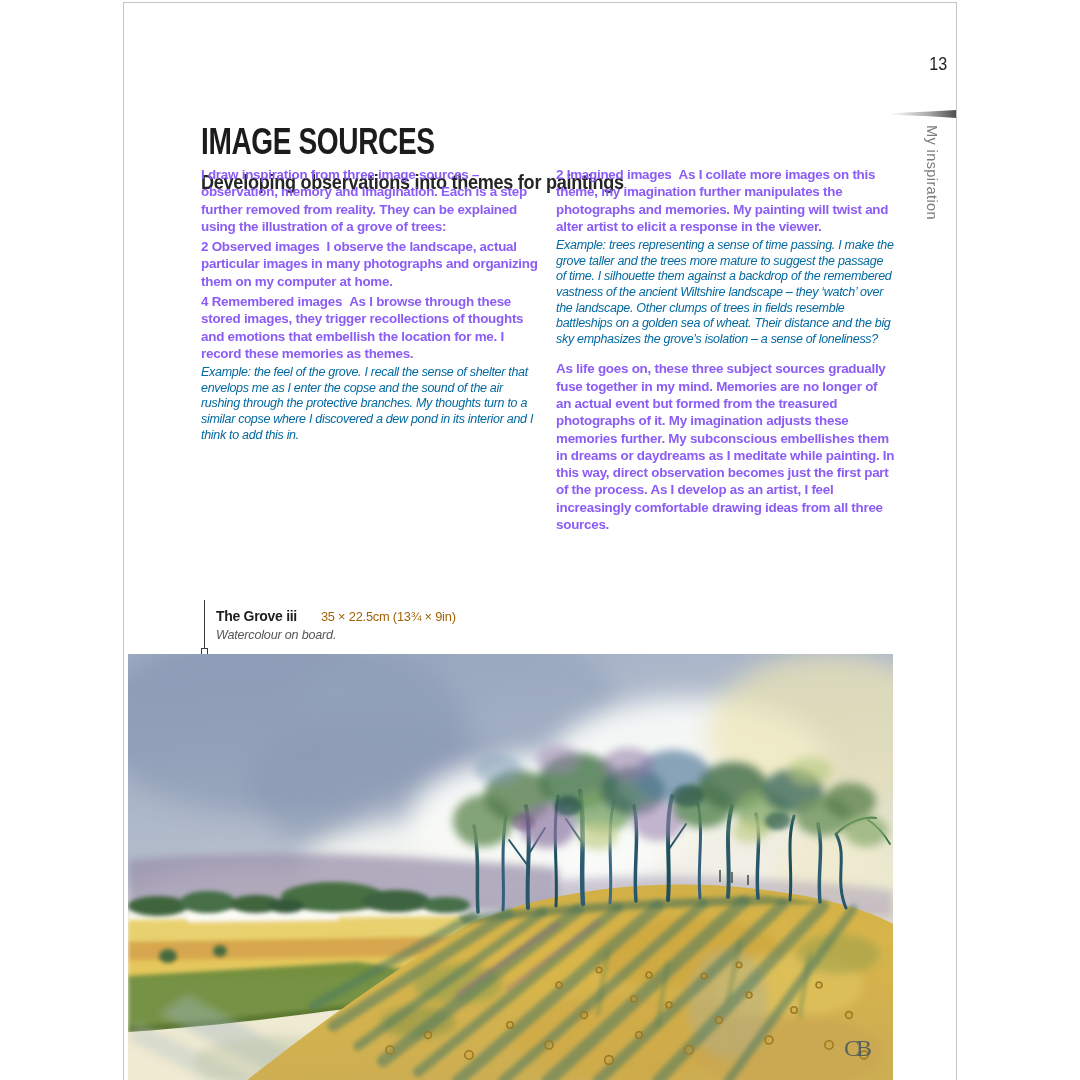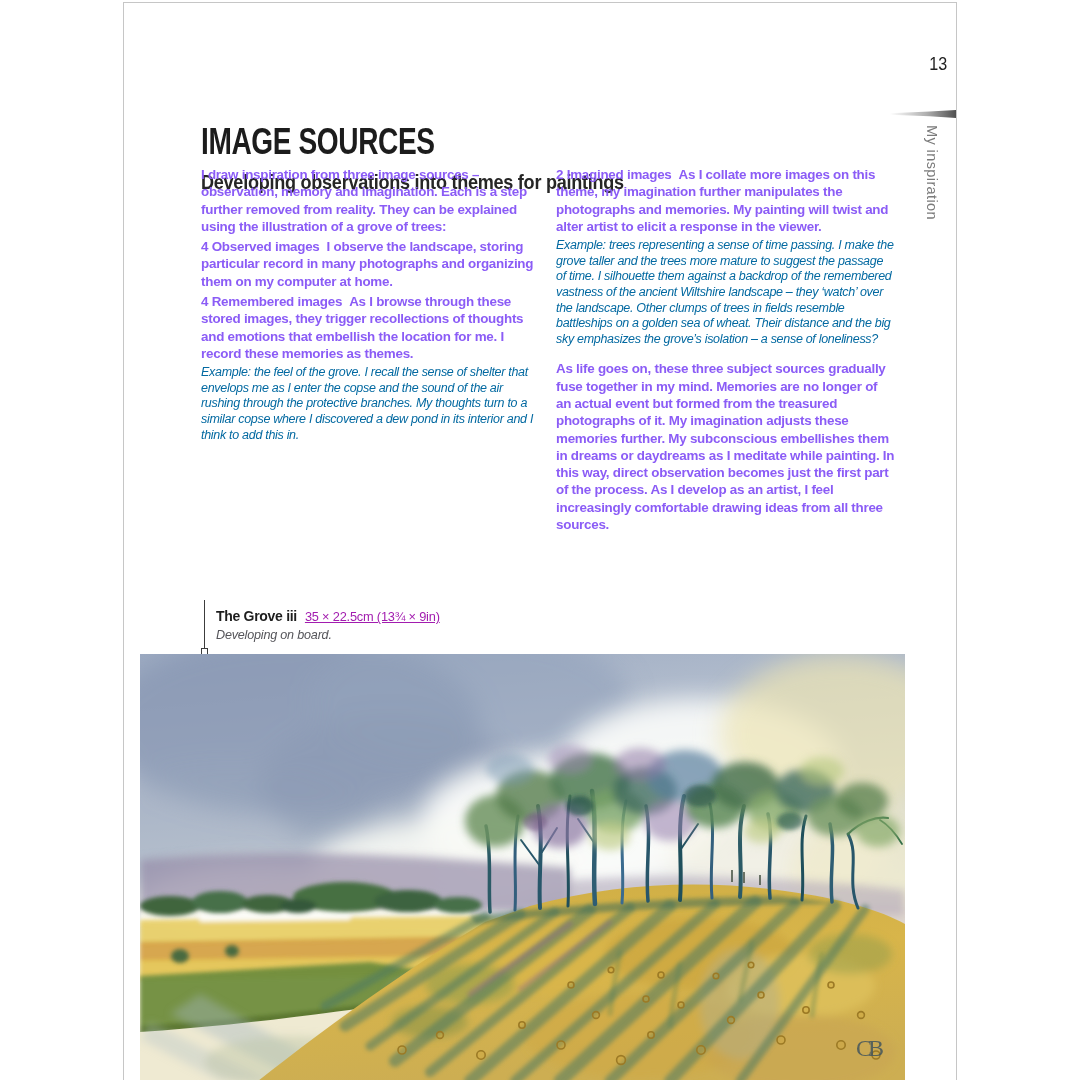--- a/index.html
+++ b/index.html
@@ -49,62 +49,62 @@
     position:absolute;top:122px;right:16px;writing-mode:vertical-rl;
     font-size:14.5px;color:#7b7b7b;letter-spacing:.4px;
   }
   
   .caption{position:absolute;left:77px;top:596px;}
   .caption .rule{position:absolute;left:3px;top:1px;width:1px;height:48px;background:#3c3c3c;}
   .caption .square{position:absolute;left:0px;top:49px;width:5px;height:5px;border:1px solid #3c3c3c;background:#fff;}
   .caption .ctext{margin-left:15px;padding-top:8px;}
   .cap-line1{white-space:nowrap;}
   .cap-title{font-weight:700;font-size:14px;color:#1d1d1d;letter-spacing:-.3px;}
-  .cap-size{font-size:12.8px;color:#a21caf;margin-left:8px;letter-spacing:-.2px;text-decoration:underline;}
+  .cap-size{font-size:12.8px;color:#a16207;margin-left:24px;letter-spacing:-.2px;}
   .cap-medium{font-style:italic;font-size:12.6px;color:#55555a;margin-top:3px;letter-spacing:-.2px;}
   
-  .painting{position:absolute;left:16px;top:651px;width:765px;height:426px;}
+  .painting{position:absolute;left:4px;top:651px;width:765px;height:426px;}
   .painting svg{display:block;}
 </style>
 </head>
 <body>
 
 <div class="page">
 
   <div class="title-block">
     <h1 class="title">IMAGE SOURCES</h1>
     <h2 class="subtitle">Developing observations into themes for paintings</h2>
   </div>
 
   <div class="pagenum">13</div>
   <div class="streak"></div>
   <div class="sidetab">My inspiration</div>
 
   <div class="cols">
     <div class="col">
       <p class="body"><span>I draw inspiration from three image sources – observation, memory and imagination. Each is a step further removed from reality. They can be explained using the illustration of a grove of trees:</span></p>
-      <p class="body"><strong>4 Observed images</strong><span>I observe the landscape, storing particular record in many photographs and organizing them on my computer at home.</span></p>
+      <p class="body"><strong>2 Observed images</strong><span>I observe the landscape, actual particular images in many photographs and organizing them on my computer at home.</span></p>
       <p class="body"><strong>4 Remembered images</strong><span>As I browse through these stored images, they trigger recollections of thoughts and emotions that embellish the location for me. I record these memories as themes.</span></p>
       <p class="example">Example: the feel of the grove. I recall the sense of shelter that envelops me as I enter the copse and the sound of the air rushing through the protective branches. My thoughts turn to a similar copse where I discovered a dew pond in its interior and I think to add this in.</p>
     </div>
     <div class="col">
       <p class="body"><strong>2 Imagined images</strong><span>As I collate more images on this theme, my imagination further manipulates the photographs and memories. My painting will twist and alter artist to elicit a response in the viewer.</span></p>
       <p class="example">Example: trees representing a sense of time passing. I make the grove taller and the trees more mature to suggest the passage of time. I silhouette them against a backdrop of the remembered vastness of the ancient Wiltshire landscape – they ‘watch’ over the landscape. Other clumps of trees in fields resemble battleships on a golden sea of wheat. Their distance and the big sky emphasizes the grove’s isolation – a sense of loneliness?</p>
       <p class="body last">As life goes on, these three subject sources gradually fuse together in my mind. Memories are no longer of an actual event but formed from the treasured photographs of it. My imagination adjusts these memories further. My subconscious embellishes them in dreams or daydreams as I meditate while painting. In this way, direct observation becomes just the first part of the process. As I develop as an artist, I feel increasingly comfortable drawing ideas from all three sources.</p>
     </div>
   </div>
 
   <div class="caption">
     <div class="rule"></div>
     <div class="square"></div>
     <div class="ctext">
       <div class="cap-line1">
         <span class="cap-title">The Grove iii</span><span class="cap-size">35 × 22.5cm (13¾ × 9in)</span>
       </div>
-      <div class="cap-medium">Developing on board.</div>
+      <div class="cap-medium">Watercolour on board.</div>
     </div>
   </div>
 
   <div class="painting">
     <svg width="765" height="427" viewBox="0 0 765 427" xmlns="http://www.w3.org/2000/svg">
       <defs>
         <filter id="b2" x="-40%" y="-40%" width="180%" height="180%">
             <feGaussianBlur stdDeviation="2"></feGaussianBlur>
           </filter>
         <filter id="b4" x="-40%" y="-40%" width="180%" height="180%">

